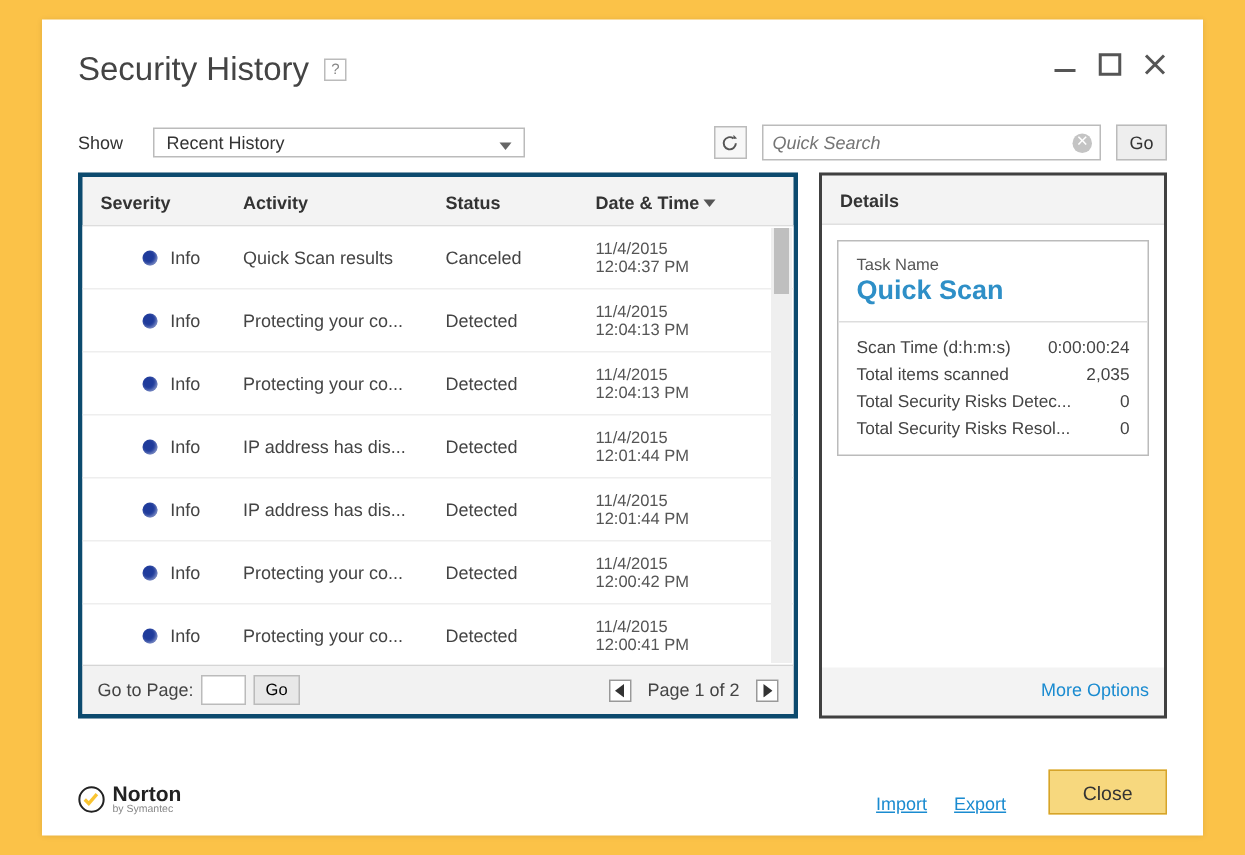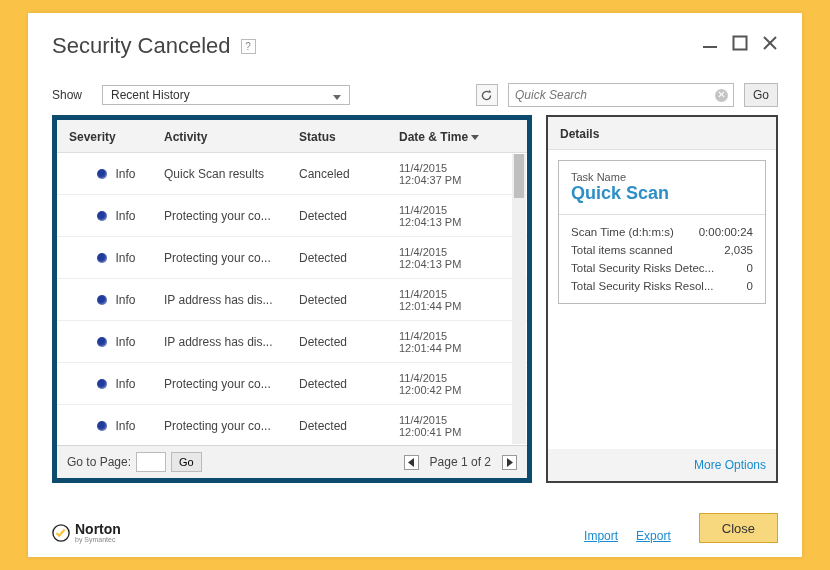--- a/index.html
+++ b/index.html
@@ -16,21 +16,21 @@
   .dropdown { position:relative; flex:0 0 248px; height:20px; border:1px solid #bbb; background:#fff; display:flex; align-items:center; padding:0 20px 0 8px; font-size:12px; color:#333; }
   .dropdown::after { content:""; position:absolute; right:8px; top:9px; border-left:4px solid transparent; border-right:4px solid transparent; border-top:5px solid #666; }
   .spacer { flex:1; }
   .icon-btn { width:22px; height:22px; border:1px solid #bbb; background:#f7f7f7; display:flex; align-items:center; justify-content:center; cursor:pointer; }
   .search-box { position:relative; width:226px; height:24px; border:1px solid #bbb; display:flex; align-items:center; padding:0 24px 0 6px; }
   .search-box input { border:none; outline:none; width:100%; font-size:12px; color:#666; font-style:italic; background:transparent; }
   .search-clear { position:absolute; right:5px; width:13px; height:13px; border-radius:50%; background:#c4c4c4; color:#fff; font-size:10px; display:flex; align-items:center; justify-content:center; cursor:pointer; line-height:1; }
   .go-btn { height:24px; padding:0 8px; border:1px solid #bbb; background:#eee; font-size:12px; color:#333; cursor:pointer; }
 
   .content { display:flex; gap:14px; padding: 0 24px; }
-  .left-panel { width:480px; border:5px solid #0c4a6e; background:#f3f3f3; position:relative; }
+  .left-panel { width:480px; border:3px solid #0c4a6e; background:#f3f3f3; position:relative; }
   .headers { display:flex; padding: 10px 10px 8px 12px; font-size:12px; color:#333; font-weight:600; border-bottom:1px solid #ddd; }
   .col-sev { width:95px; }
   .col-act { width:135px; }
   .col-stat { width:100px; }
   .col-dt { flex:1; display:flex; align-items:center; gap:3px; }
   .sort-icon { border-left:4px solid transparent; border-right:4px solid transparent; border-top:5px solid #555; display:inline-block; }
   .rows { height:292px; overflow:hidden; background:#fff; position:relative; }
   .row { display:flex; align-items:center; padding:6px 7px 6px 12px; font-size:12px; color:#444; border-bottom:1px solid #eee; min-height:42px; }
   .sev-cell { width:95px; display:flex; align-items:center; gap:8px;justify-content:center; }
   .dot { width:10px; height:10px; border-radius:50%; background:#1f3b9b; box-shadow: inset -1px -1px 2px rgba(255,255,255,.4); }
@@ -67,21 +67,21 @@
   .footer-spacer { flex:1; }
   .footer-links { display:flex; gap:18px; margin-right:18px; }
   .btn { height:30px; padding:0 22px; border:1px solid #d6a42a; background:#f7d87e; font-size:13px; color:#333; cursor:pointer; margin-left:10px; }
 </style>
 </head>
 <body>
 
 <div class="window">
   <div class="titlebar">
     <div class="title-wrap">
-      <div class="title">Security Canceled</div>
+      <div class="title">Security History</div>
       <div class="help-icon">?</div>
     </div>
     <div class="win-controls">
       <svg class="win-btn" viewBox="0 0 16 16">
           <line x1="1" y1="12" x2="15" y2="12" stroke-width="2"></line>
         </svg>
       <svg class="win-btn" viewBox="0 0 16 16">
           <rect x="1.5" y="1.5" width="13" height="13" fill="none" stroke-width="2"></rect>
         </svg>
       <svg class="win-btn" viewBox="0 0 16 16">

